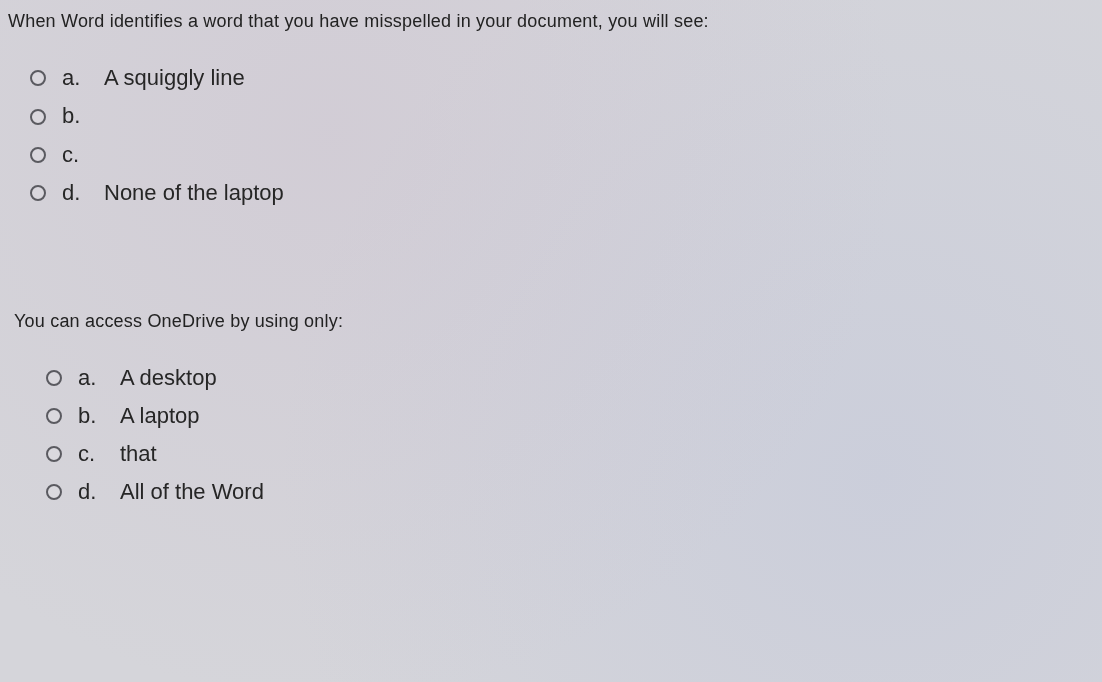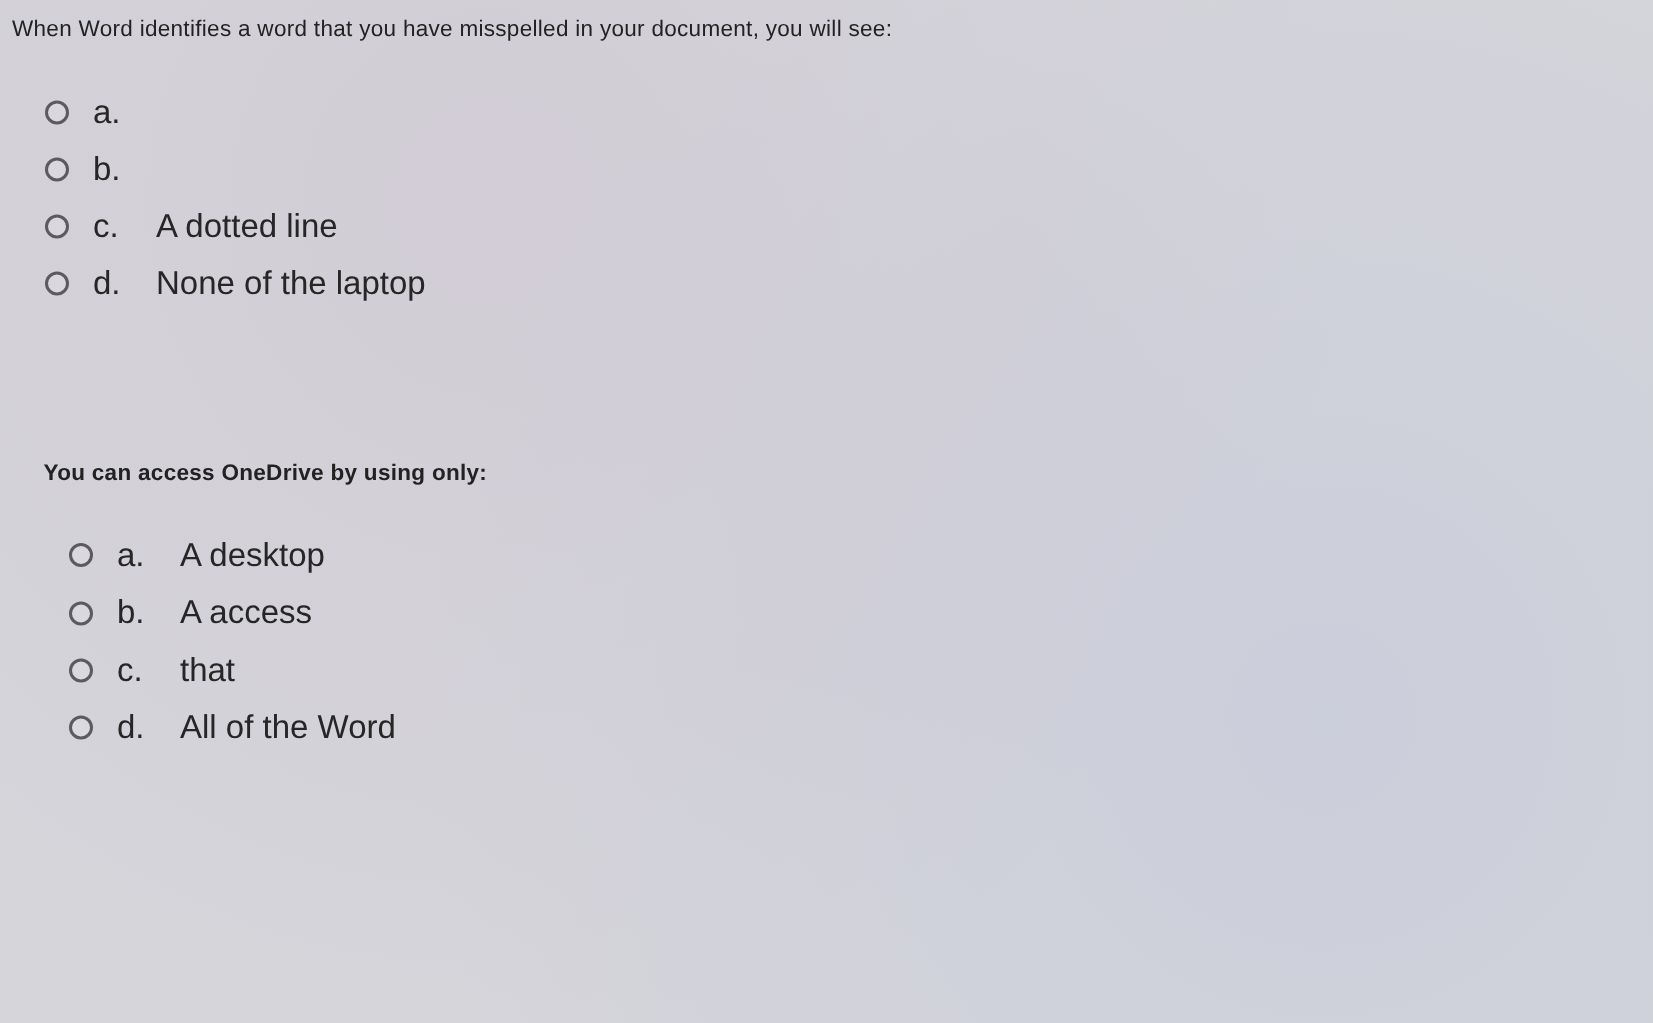--- a/index.html
+++ b/index.html
@@ -16,21 +16,21 @@
       linear-gradient(0deg, rgba(0,0,0,0.015), rgba(0,0,0,0.015));
     color: #2a2a2e;
   }
   .page {
     padding: 10px 6px 0 6px;
   }
   .question-block {
     margin-bottom: 100px;
   }
   .question-text {
-    font-size: 15px;
+    font-size: 18px;
     line-height: 1.3;
     margin: 0 0 28px 2px;
     color: #222;
     letter-spacing: 0.2px;
   }
   .options {
     padding-left: 24px;
   }
   .option-row {
     display: flex;
@@ -63,56 +63,56 @@
 
 <div class="page">
 
   <div class="question-block">
     <p class="question-text">When Word identifies a word that you have misspelled in your document, you will see:</p>
     <div class="options">
 
       <div class="option-row">
         <span class="radio"></span>
         <span class="opt-letter">a.</span>
+        <span class="opt-text">A squiggly line</span>
       </div>
 
       <div class="option-row">
         <span class="radio"></span>
         <span class="opt-letter">b.</span>
       </div>
 
       <div class="option-row">
         <span class="radio"></span>
         <span class="opt-letter">c.</span>
-        <span class="opt-text">A dotted line</span>
       </div>
 
       <div class="option-row">
         <span class="radio"></span>
         <span class="opt-letter">d.</span>
         <span class="opt-text">None of the laptop</span>
       </div>
 
     </div>
   </div>
 
   <div class="question-block" style="margin-bottom:0;">
-    <p class="question-text" style="margin-left:23px;font-weight:bold;">You can access OneDrive by using only:</p>
+    <p class="question-text" style="margin-left:8px;">You can access OneDrive by using only:</p>
     <div class="options" style="padding-left:40px;">
 
       <div class="option-row">
         <span class="radio"></span>
         <span class="opt-letter">a.</span>
         <span class="opt-text">A desktop</span>
       </div>
 
       <div class="option-row">
         <span class="radio"></span>
         <span class="opt-letter">b.</span>
-        <span class="opt-text">A access</span>
+        <span class="opt-text">A laptop</span>
       </div>
 
       <div class="option-row">
         <span class="radio"></span>
         <span class="opt-letter">c.</span>
         <span class="opt-text">that</span>
       </div>
 
       <div class="option-row">
         <span class="radio"></span>

